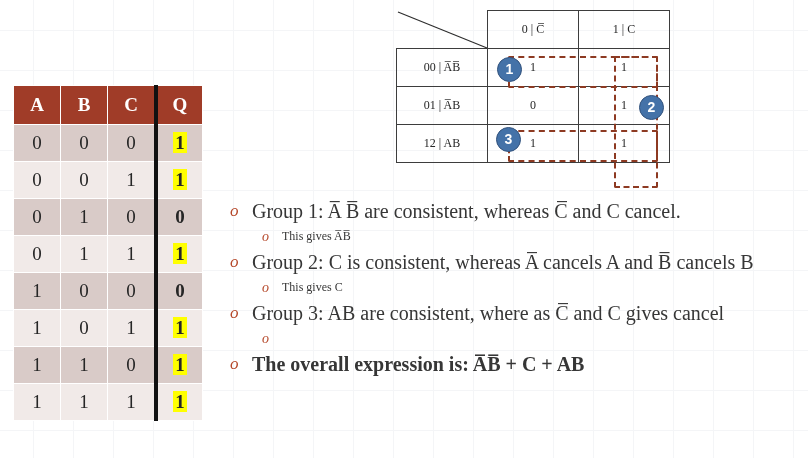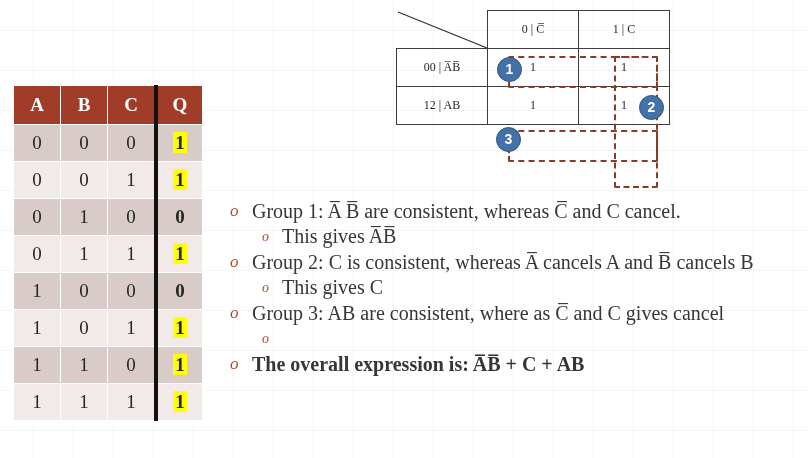--- a/index.html
+++ b/index.html
@@ -139,21 +139,21 @@
   .bmark {
     color: #b5482a;
     font-style: italic;
     font-family: "Liberation Serif", serif;
     flex: none;
   }
   .lvl1 .bmark { font-size: 17px; width: 22px; line-height: 26px; }
   .lvl2 .bmark { font-size: 14px; width: 20px; line-height: 23px; }
   .btext { font-family: "Liberation Serif", serif; color: #363636; }
   .lvl1 .btext { font-size: 20px; line-height: 26px; text-align: center; }
-  .lvl2 .btext { font-size: 20px; line-height: 23px; text-align: center; }
+  .lvl2 .btext { font-size: 12px; line-height: 23px; text-align: center; }
   .btext.bold { font-weight: bold; }
 </style>
 </head>
 <body>
 
 <table id="truth-table">
   <thead>
     <tr>
       <th class="col-a">A</th>
       <th class="col-b">B</th>
@@ -223,20 +223,25 @@
     </td>
     <th class="hdr">0 | C̅</th>
     <th class="hdr">1 | C</th>
   </tr>
   <tr>
     <th class="rowlabel">00 | A̅B̅</th>
     <td class="cell">1</td>
     <td class="cell">1</td>
   </tr>
   <tr>
+    <th class="rowlabel">01 | A̅B</th>
+    <td class="cell">0</td>
+    <td class="cell">1</td>
+  </tr>
+  <tr>
     <th class="rowlabel">12 | AB</th>
     <td class="cell">1</td>
     <td class="cell">1</td>
   </tr>
 </tbody>
   </table>
 
 <div class="grp" style="left:508px; top:56px; width:146px; height:28px;"></div>
 
 <div class="grp" style="left:614px; top:56px; width:40px; height:128px;"></div>

